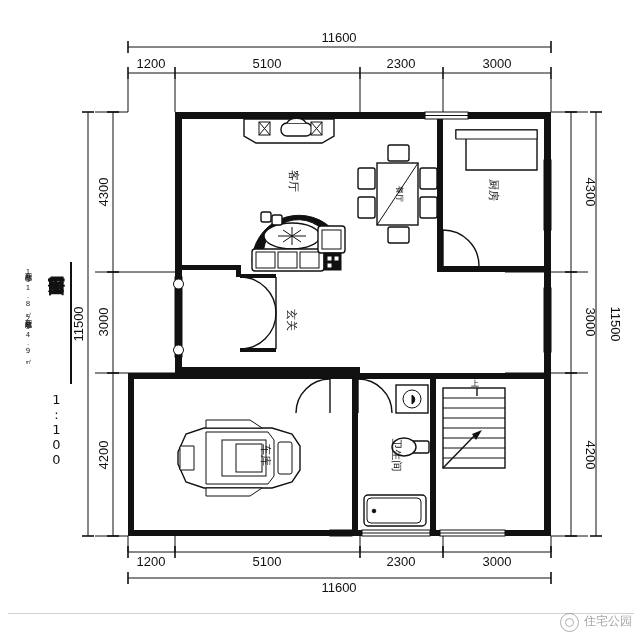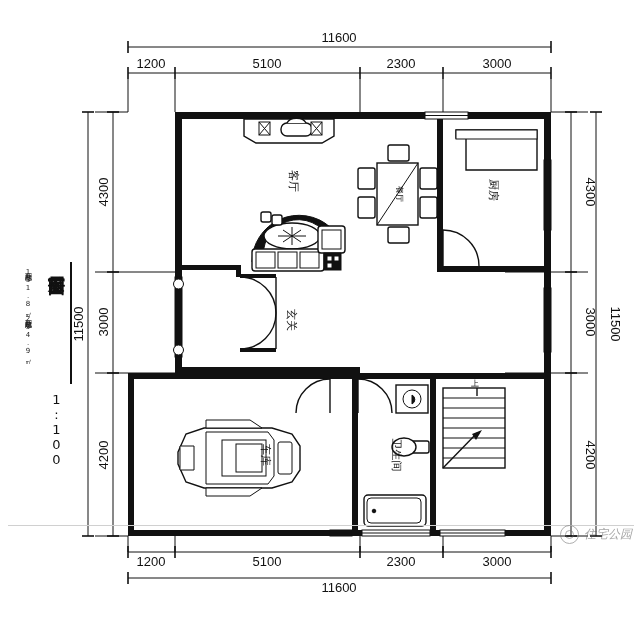--- a/index.html
+++ b/index.html
@@ -1,17 +1,17 @@
 <!DOCTYPE html>
 <html><head>
 <meta charset="utf-8">
 <style>
   html,body{margin:0;padding:0;background:#ffffff;}
   body{width:640px;height:640px;overflow:hidden;font-family:"Liberation Sans","DejaVu Sans",sans-serif;color:#111;}
-  #stage{position:relative;width:640px;height:552px;background:#fff;}
+  #stage{position:relative;width:640px;height:640px;background:#fff;}
   svg#plan{position:absolute;left:0;top:0;width:640px;height:640px;}
 
   .dimtxt{font-family:"Liberation Sans","DejaVu Sans",sans-serif;font-size:13px;fill:#111;}
   .roomtxt{font-family:"DejaVu Sans","Liberation Sans",sans-serif;font-size:11px;fill:#111;}
   .roomtxt-sm{font-family:"DejaVu Sans","Liberation Sans",sans-serif;font-size:8px;fill:#111;}
 
   .wall{fill:#111;}
   .thin{fill:none;stroke:#111;stroke-width:1;}
   .thin2{fill:none;stroke:#111;stroke-width:1.4;}
   .furn{fill:#fff;stroke:#111;stroke-width:1.4;}
@@ -21,22 +21,22 @@
   .ticks{stroke:#111;stroke-width:1.6;}
 
   #title-block{position:absolute;left:22px;top:262px;width:46px;height:210px;}
   .vtitle{position:absolute;writing-mode:vertical-rl;text-orientation:upright;
     font-family:"DejaVu Sans","Liberation Sans",sans-serif;}
   #plan-title{left:24px;top:0px;font-size:17px;font-weight:bold;letter-spacing:1px;
     border-right:2px solid #111;padding-right:1px;height:122px;}
   #plan-scale{left:27px;top:130px;font-size:13px;}
   #area-note{left:1px;top:6px;font-size:7px;line-height:9px;color:#222;height:195px;}
 
-  #watermark{position:absolute;right:8px;bottom:8px;display:flex;align-items:center;
-    gap:5px;opacity:.55;font-style:italic;}
+  #watermark{position:absolute;right:8px;bottom:8px;display:flex;
+    gap:5px;opacity:.55;}
   #wm-logo{width:17px;height:17px;border-radius:50%;border:1px solid #6b6b6b;
     position:relative;}
   #wm-logo::after{content:"";position:absolute;left:4px;top:4px;width:7px;height:7px;
     border:1px solid #6b6b6b;border-radius:50%;}
   #wm-text{font-family:"DejaVu Sans","Liberation Sans",sans-serif;font-size:12px;
     color:#5a5a5a;}
   #wm-line{position:absolute;right:6px;bottom:26px;width:626px;height:1px;background:#d0d0d0;}
 </style>
 </head>
 <body>

